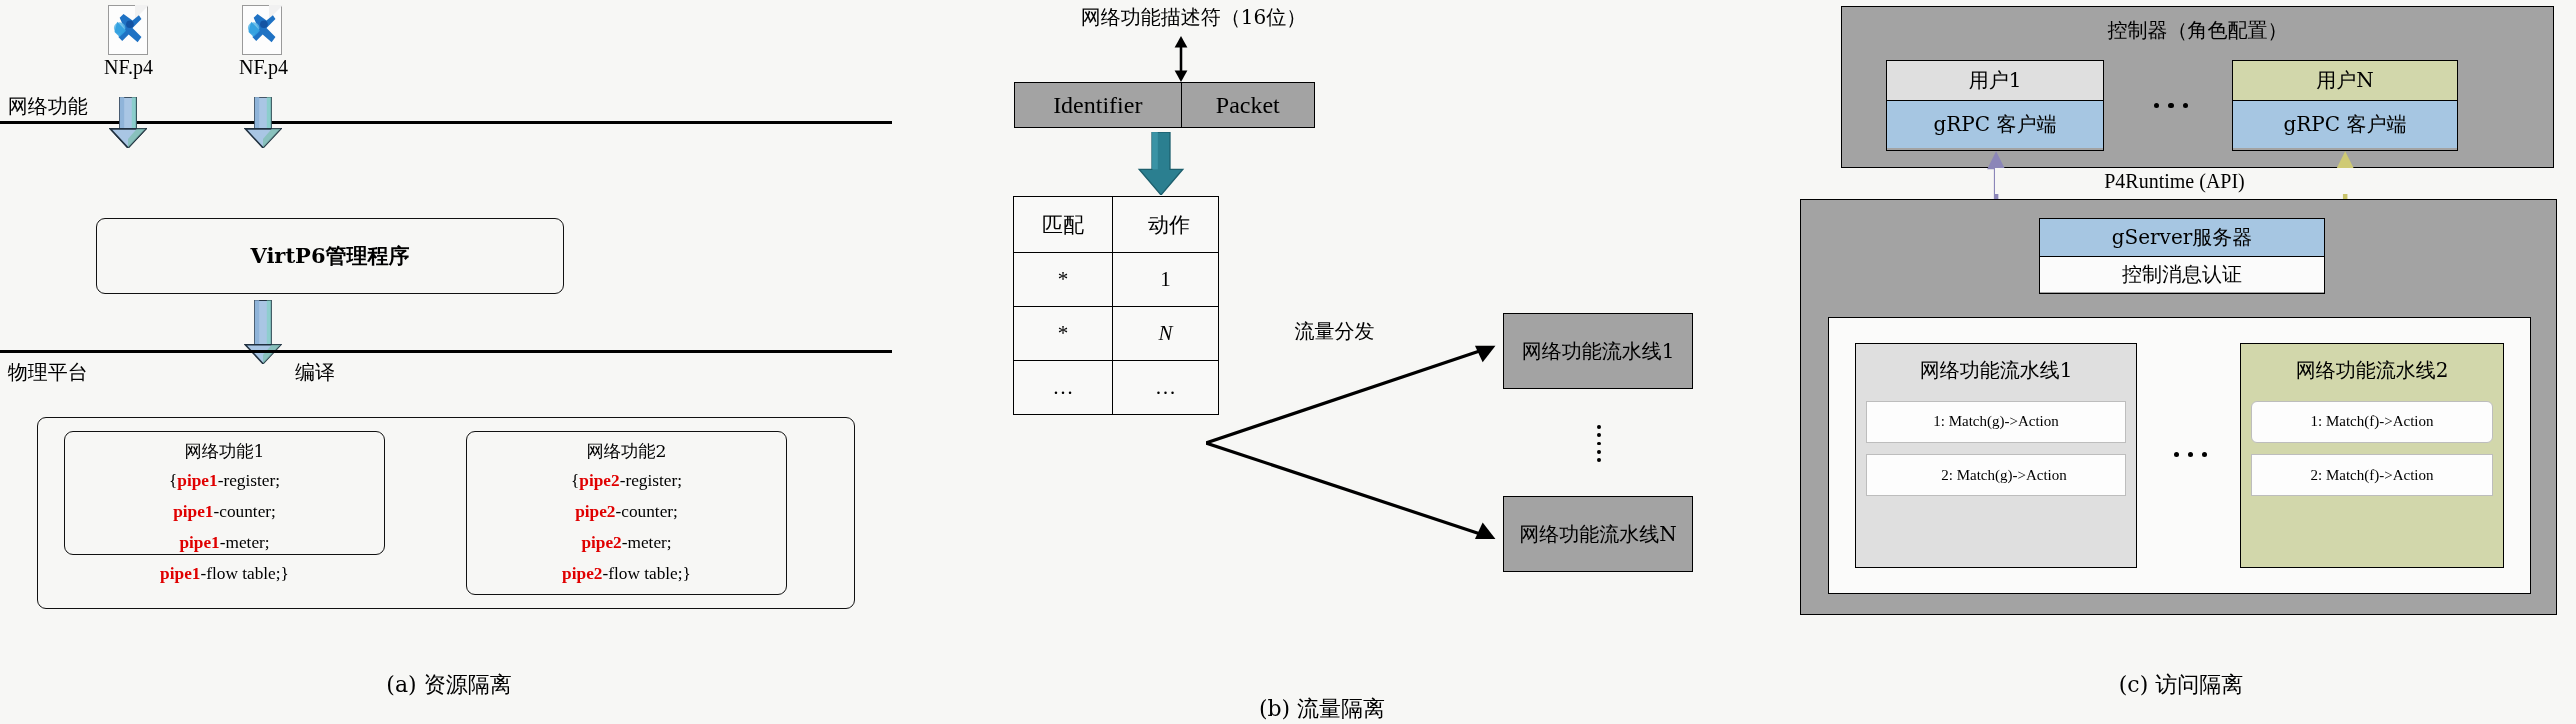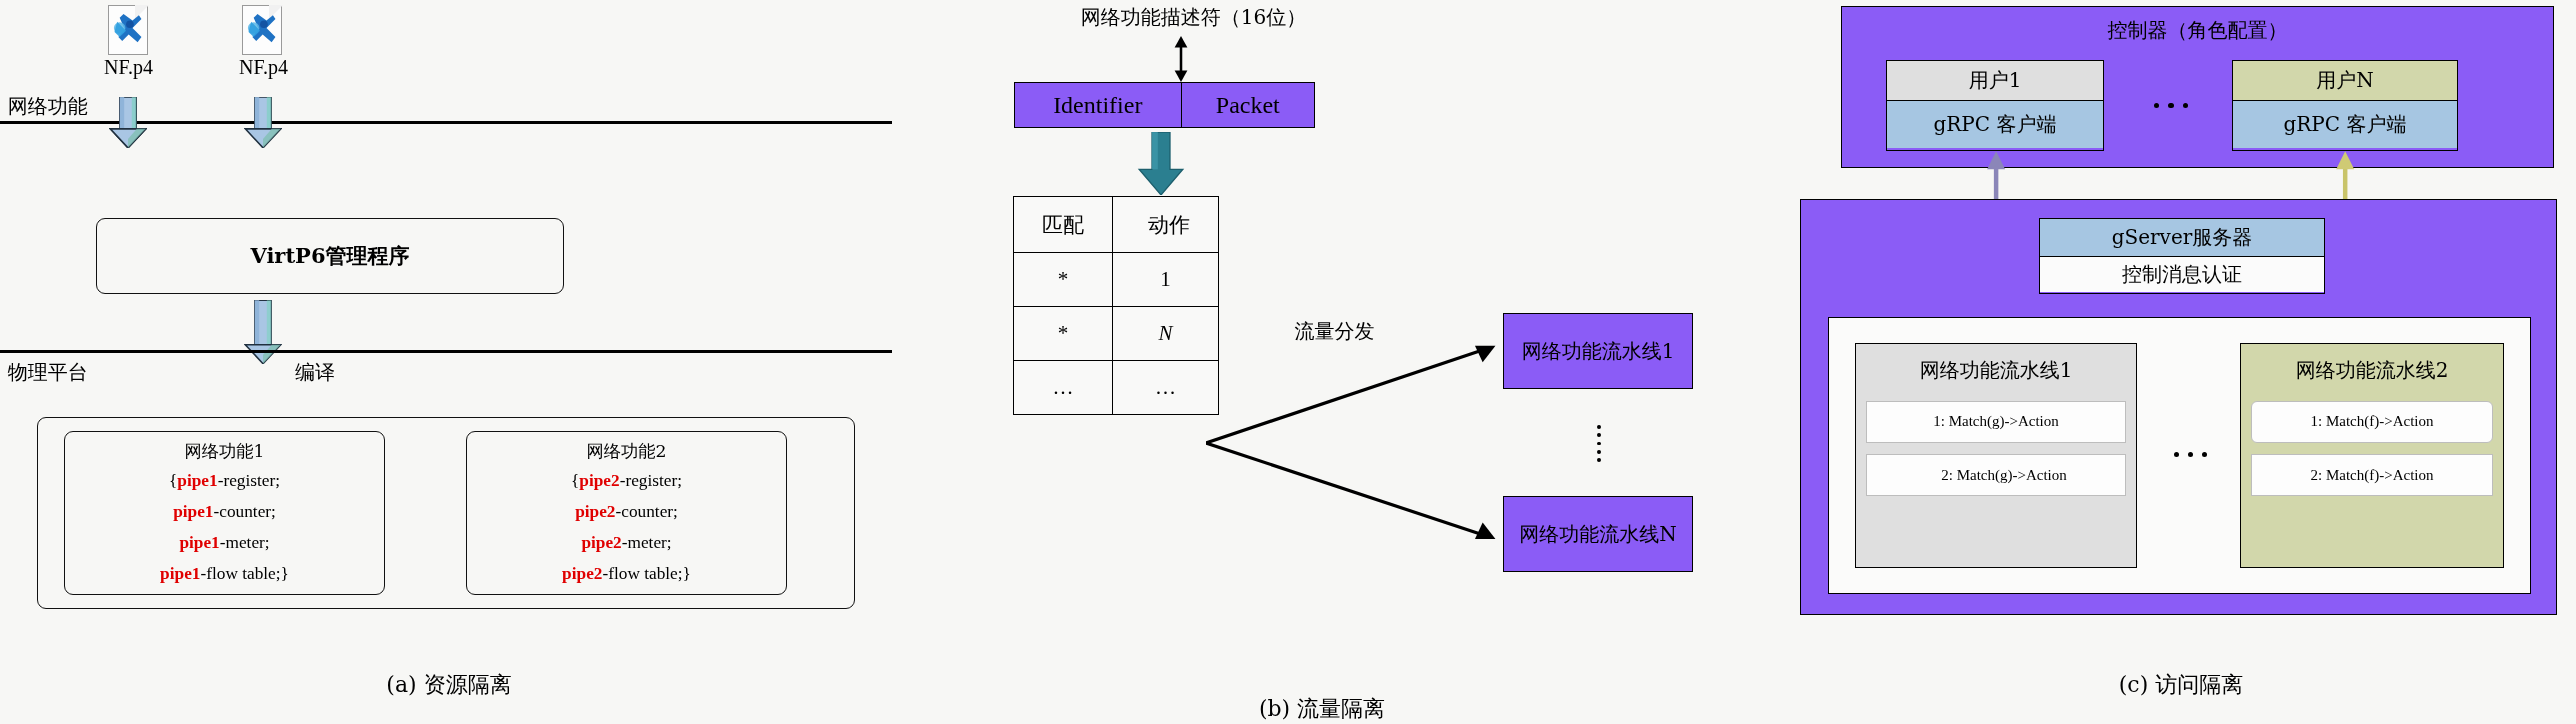--- a/index.html
+++ b/index.html
@@ -3,21 +3,21 @@
 <meta charset="utf-8">
 <style>
   html,body{margin:0;padding:0;background:#f7f7f5;}
   body{width:2576px;height:724px;font-family:"Liberation Serif",serif;color:#000;overflow:hidden;}
   #stage{position:relative;width:2576px;height:724px;background:#f7f7f5;}
 
   .abs{position:absolute;}
   .ctext{display:flex;align-items:center;justify-content:center;text-align:center;line-height:1.12;}
 
   
-  .box{box-sizing:border-box;border:1.9px solid #000;background:#8b5cf6;}
+  .box{box-sizing:border-box;border:1.9px solid #000;background:#a3a3a3;}
   .box-r{box-sizing:border-box;border:1.9px solid #111;border-radius:9px;background:#f7f7f5;}
   .box-thin{box-sizing:border-box;border:1.3px solid #000;background:#fbfbfa;}
   .hline{background:#000;height:2.6px;}
 
   
   .barrow{position:absolute;}
   .barrow .shaft{position:absolute;left:50%;transform:translateX(-50%);
       background:linear-gradient(to right,#8fb4d9 0%,#a9c6e4 40%,#bcd4ec 62%,#7ea7cf 100%);
       border:1px solid #2b3c52;box-sizing:border-box;}
   .barrow .head{position:absolute;left:50%;transform:translateX(-50%);width:0;height:0;}
@@ -135,21 +135,21 @@
         <polygon points="30,100 58,70 44,70 30,86" fill="#7fbfb0" opacity="0.75"></polygon>
       </svg>
     </div>
 
     <div class="abs hline" style="left:0;top:350px;width:892px;"></div>
     <div class="abs t-cn f-lbl" style="left:7.7px;top:359px;">物理平台</div>
     <div class="abs t-cn f-lbl" style="left:295px;top:359px;">编译</div>
 
     <div class="abs box-r" style="left:37px;top:417px;width:818px;height:192px;"></div>
 
-    <div class="abs box-r" style="left:64px;top:431px;width:321px;height:164px;">
+    <div class="abs box-r" style="left:64px;top:431px;width:321px;height:124px;">
       <div class="ctext t-cn f-nf" style="height:27px;margin-top:6.4px;">网络功能1</div>
       <div class="ctext f-nf" style="height:31px;">
         <span>{</span>
           <span class="red">pipe1</span>
           <span>-register;</span>
       </div>
       <div class="ctext f-nf" style="height:31px;">
         <span class="red">pipe1</span>
           <span>-counter;</span>
       </div>
@@ -285,20 +285,21 @@
 
       <line x1="22" y1="20" x2="22" y2="392" stroke="#8b86b8" stroke-width="7"></line>
       <polygon points="22,0 8,28 36,28" fill="#8b86b8"></polygon>
       <polygon points="22,400 8,372 36,372" fill="#6f6a9c"></polygon>
 
       <line x1="566" y1="20" x2="566" y2="392" stroke="#c9c46a" stroke-width="7"></line>
       <polygon points="566,0 552,28 580,28" fill="#cfca74"></polygon>
       <polygon points="566,400 552,372 580,372" fill="#b4ae57"></polygon>
     </svg>
 
+    <div class="abs ctext f-lbl" style="left:257px;top:168px;width:359px;height:26px;background:#f7f7f5;">P4Runtime (API)</div>
 
     <div class="abs box" style="left:62px;top:199px;width:757px;height:416px;"></div>
 
     <div class="abs box" style="left:301px;top:218px;width:286px;height:76px;">
       <div class="ctext t-cn f-lbl fill-blue" style="height:38px;border-bottom:1.9px solid #000;box-sizing:border-box;">gServer服务器</div>
       <div class="ctext t-cn f-lbl fill-white" style="height:35px;">控制消息认证</div>
     </div>
 
     <div class="abs box-thin" style="left:90px;top:317px;width:703px;height:277px;"></div>
 

